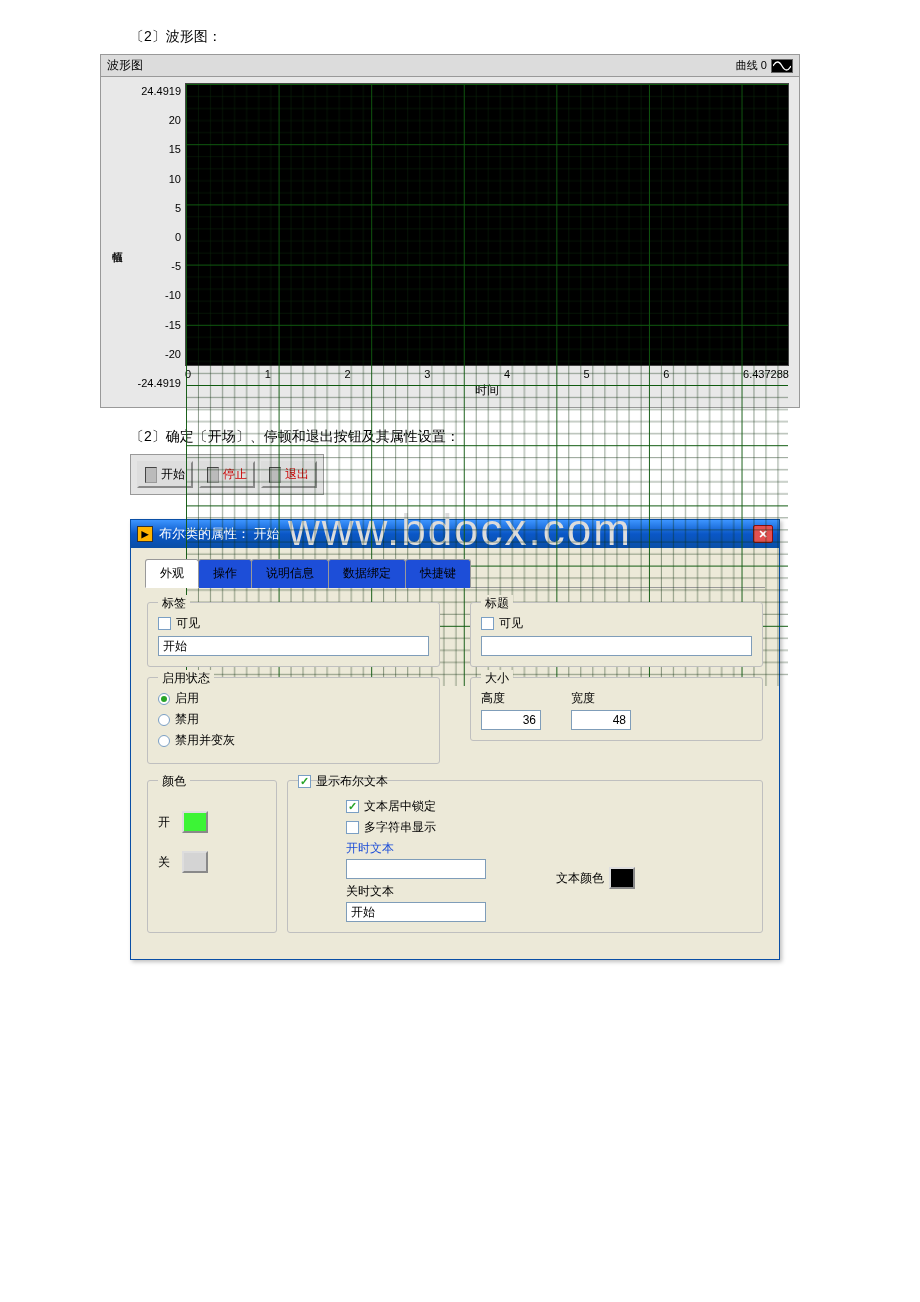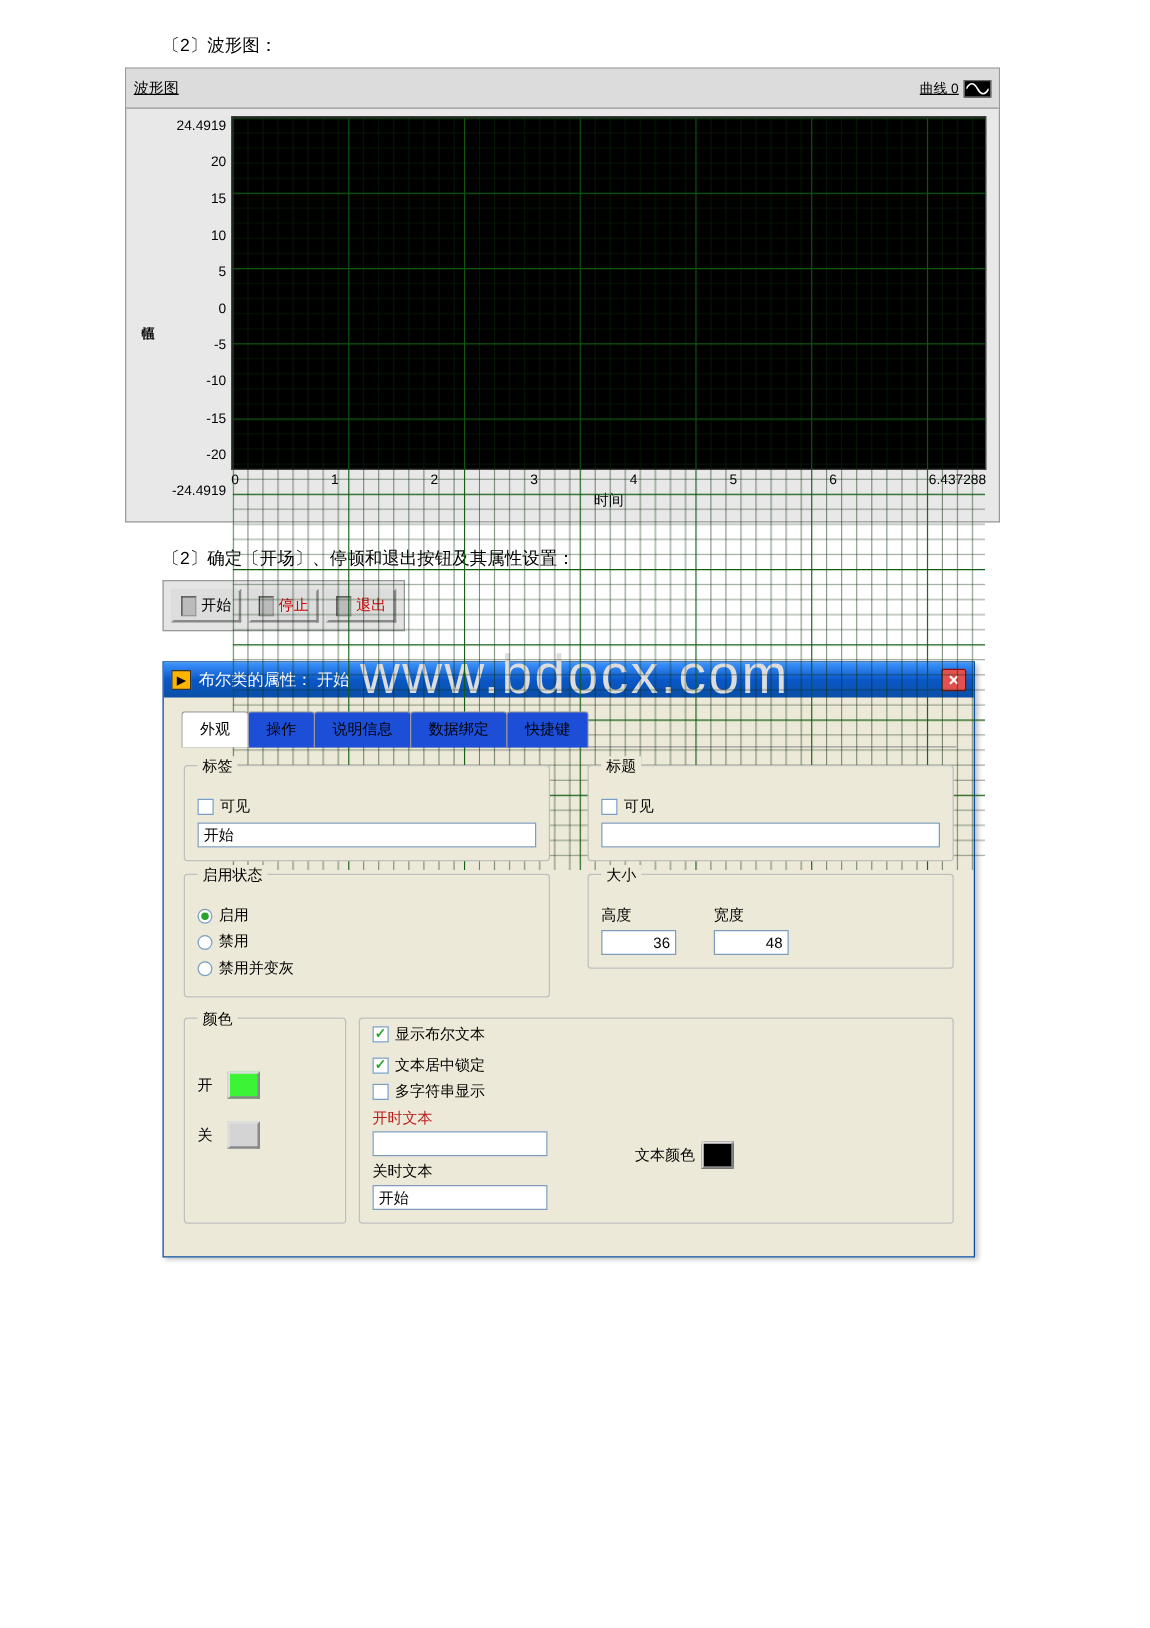--- a/index.html
+++ b/index.html
@@ -1,21 +1,21 @@
 <!DOCTYPE html>
 <html><head>
 <meta charset="utf-8">
 <style>
 * { box-sizing: border-box; margin: 0; padding: 0; }
 body { font-family: "Microsoft YaHei", "SimSun", Arial, sans-serif; font-size: 12px; background: #fff; padding: 20px; width: 920px; }
 .heading { font-size: 14px; margin: 8px 0 8px 110px; }
 
 
 .chart-container { margin: 0 0 20px 80px; width: 700px; background: #e8e8e8; border: 1px solid #999; position: relative; }
-.chart-header { display: flex; align-items: center; background: #dcdcdc; border-bottom: 1px solid #999; padding: 2px 6px; height: 32px; text-decoration: underline; }
+.chart-header { display: flex; align-items: center; background: #dcdcdc; border-bottom: 1px solid #999; padding: 2px 6px; height: 22px; }
 .chart-title { font-size: 12px; }
 .chart-legend { margin-left: auto; display: flex; align-items: center; gap: 4px; font-size: 11px; }
 .legend-swatch { width: 22px; height: 14px; background: #000; border: 1px solid #666; display: inline-flex; align-items: center; justify-content: center; }
 .legend-swatch svg { width: 18px; height: 10px; }
 .chart-body { display: flex; padding: 6px 10px 4px 4px; }
 .y-axis-label { width: 24px; display: flex; align-items: center; justify-content: center; writing-mode: vertical-rl; font-size: 11px; }
 .y-ticks { width: 56px; display: flex; flex-direction: column; justify-content: space-between; text-align: right; font-size: 11px; padding: 2px 4px 14px 0; height: 320px; }
 .plot-wrap { flex: 1; display: flex; flex-direction: column; }
 .plot-area { flex: 1; background: #000; border: 1px solid #444; position: relative; height: 306px; }
 .plot-grid { position: absolute; inset: 0; }
@@ -40,41 +40,41 @@
 .dlg-body { padding: 10px 14px 12px 14px; }
 
 .tabs { display: flex; border-bottom: 1px solid #999; margin-bottom: 10px; }
 .tab { padding: 5px 14px; background: #1d4ed8; border: 1px solid #999; border-bottom: none; margin-right: -1px; cursor: pointer; position: relative; top: 1px; border-radius: 3px 3px 0 0; font-size: 12px; }
 .tab.active { background: #fff; border-bottom: 1px solid #fff; z-index: 1; }
 
 .tab-pane { background: transparent; padding: 4px 2px; }
 .row2 { display: flex; gap: 30px; }
 .col { flex: 1; }
 
-.group { border: 1px solid #bfbfbf; border-radius: 3px; padding: 20px 10px 10px 10px; margin-bottom: 10px; position: relative; background: #ece9d8; }
+.group { border: 1px solid #bfbfbf; border-radius: 3px; padding: 8px 10px 10px 10px; margin-bottom: 10px; position: relative; background: #ece9d8; }
 .group-title { position: absolute; top: -8px; left: 10px; background: #ece9d8; padding: 0 4px; font-size: 12px; }
 .chk-row { display: flex; align-items: center; gap: 5px; margin: 4px 0; font-size: 12px; }
 .chk { width: 13px; height: 13px; border: 1px solid #7a9fc4; background: #fff; display: inline-flex; align-items: center; justify-content: center; cursor: pointer; }
 .chk-checked::after { content: "✓"; color: #28a428; font-size: 11px; font-weight: bold; line-height: 1; }
 .radio { width: 12px; height: 12px; border: 1px solid #7a9fc4; border-radius: 50%; background: #fff; display: inline-flex; align-items: center; justify-content: center; cursor: pointer; }
 .radio-checked::after { content: ""; width: 6px; height: 6px; background: #28a428; border-radius: 50%; }
 .txt-input { width: 100%; border: 1px solid #7f9db9; background: #fff; padding: 2px 4px; font-size: 12px; height: 20px; }
 .txt-input.small { width: 60px; text-align: right; }
 
 .size-row { display: flex; gap: 30px; margin-top: 4px; }
 .size-col { display: flex; flex-direction: column; gap: 3px; font-size: 12px; }
 
 .color-row { display: flex; align-items: center; gap: 12px; margin: 8px 0; }
 .color-swatch { width: 26px; height: 22px; border: 2px outset #ddd; cursor: pointer; }
 .color-swatch.green { background: #3cf436; }
 .color-swatch.gray { background: #d4d4d4; }
 .color-swatch.black { background: #000; }
 
 .field-label { font-size: 12px; margin: 4px 0 2px 0; }
-.field-label.disabled { color: #b91c1c; }
+.field-label.disabled { color: #1d4ed8; }
 
 .dlg-buttons { display: flex; justify-content: flex-end; gap: 10px; padding-top: 12px; }
 .win-btn { padding: 3px 20px; border: 1px solid #888; background: #ece9d8; border-radius: 3px; cursor: pointer; font-size: 12px; box-shadow: 1px 1px 0 #fff inset; }
 
 .lower-section { display: flex; gap: 10px; margin-top: 6px; }
 .color-group { width: 130px; }
 .text-group { flex: 1; }
 .textcolor-block { display: flex; flex-direction: row; align-items: center; gap: 5px; margin-top: 40px; }
 </style>
 </head>
@@ -244,21 +244,21 @@
             <div class="color-swatch gray"></div>
           </div>
         </div>
 
         <div class="group text-group">
           <div class="chk-row" style="margin-top:-16px;">
             <span class="chk chk-checked"></span>
             <span>显示布尔文本</span>
           </div>
           <div style="display:flex; gap:30px;">
-            <div style="flex:0 0 180px;">
+            <div style="flex:0 0 180px;margin-left:48px;">
               <div class="chk-row">
                 <span class="chk chk-checked"></span>
                 <span>文本居中锁定</span>
               </div>
               <div class="chk-row">
                 <span class="chk"></span>
                 <span>多字符串显示</span>
               </div>
               <div class="field-label disabled">开时文本</div>
               <input class="txt-input" style="width: 140px;" value="">

